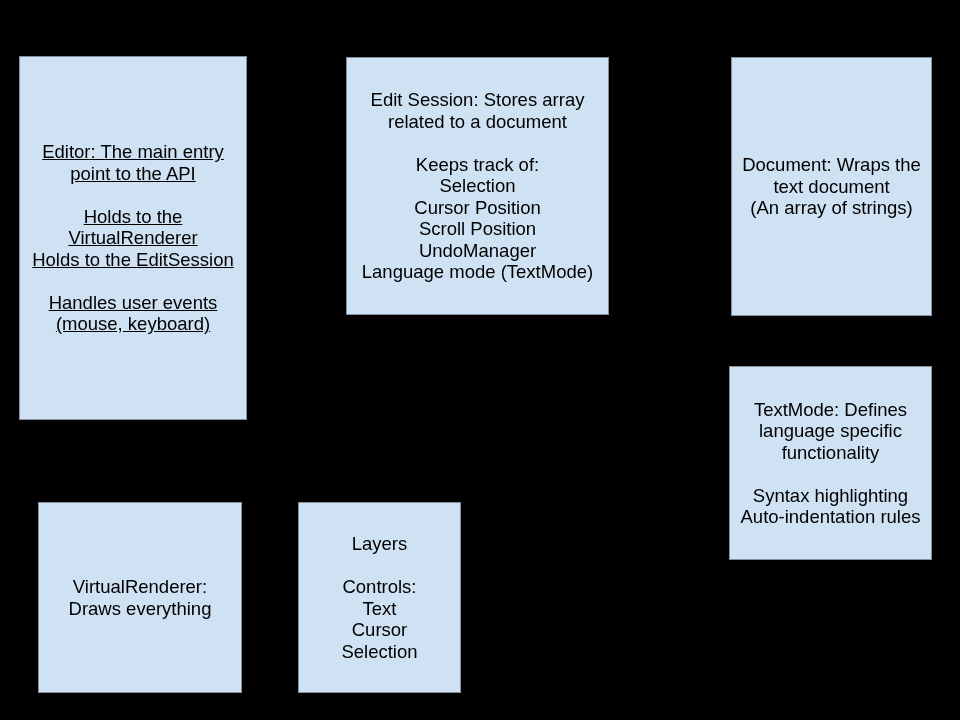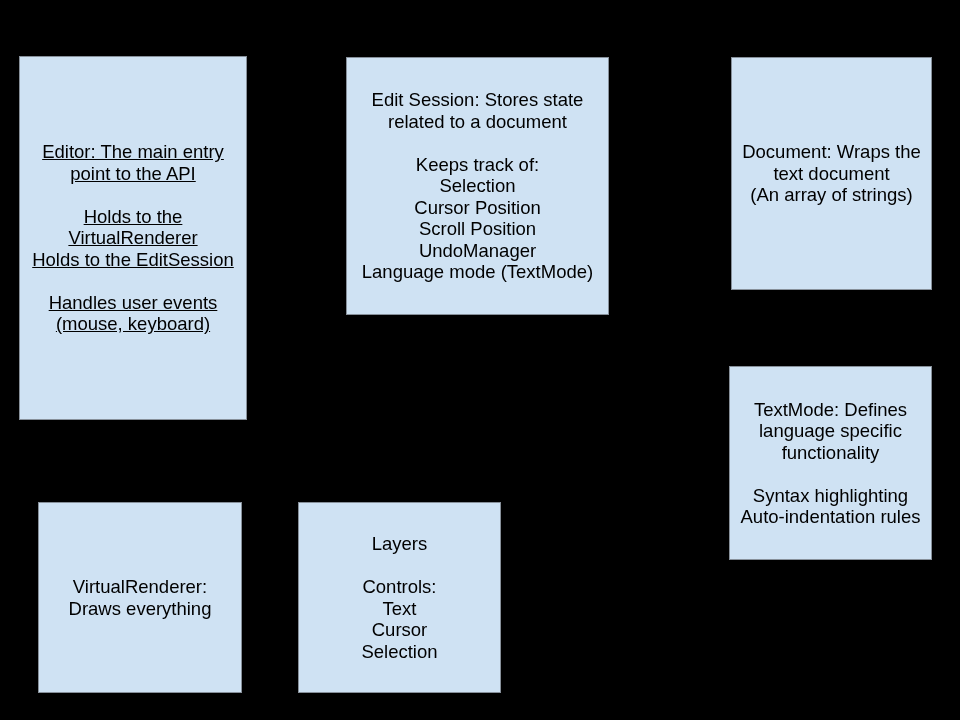--- a/index.html
+++ b/index.html
@@ -27,44 +27,44 @@
   .node-text {
     white-space: pre-line;
     text-align: center;
     font-size: 18.5px;
     line-height: 21.5px;
     color: var(--node-text, #000000);
   }
   
   #node-editor            { left: 19px;  top: 56px;  width: 228px; height: 364px; text-decoration: underline; }
   #node-edit-session      { left: 346px; top: 57px;  width: 263px; height: 258px; }
-  #node-document          { left: 731px; top: 57px;  width: 201px; height: 233px; }
+  #node-document          { left: 731px; top: 57px;  width: 201px; height: 259px; }
   #node-textmode          { left: 729px; top: 366px; width: 203px; height: 194px; }
   #node-virtual-renderer  { left: 38px;  top: 502px; width: 204px; height: 191px; }
-  #node-layers            { left: 298px; top: 502px; width: 203px; height: 191px; }
+  #node-layers            { left: 298px; top: 502px; width: 163px; height: 191px; }
 </style>
 </head>
 <body>
 
 <div id="canvas">
 
   <div class="node" id="node-editor">
     <div class="node-text">Editor: The main entry
 point to the API
 
 Holds to the
 VirtualRenderer
 Holds to the EditSession
 
 Handles user events
 (mouse, keyboard)</div>
   </div>
 
   <div class="node" id="node-edit-session">
-    <div class="node-text">Edit Session: Stores state
+    <div class="node-text">Edit Session: Stores array
 related to a document
 
 Keeps track of:
 Selection
 Cursor Position
 Scroll Position
 UndoManager
 Language mode (TextMode)</div>
   </div>
 

